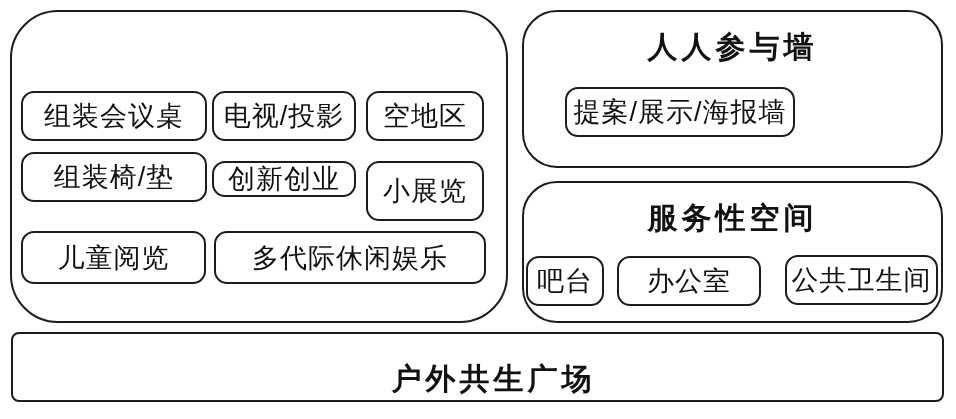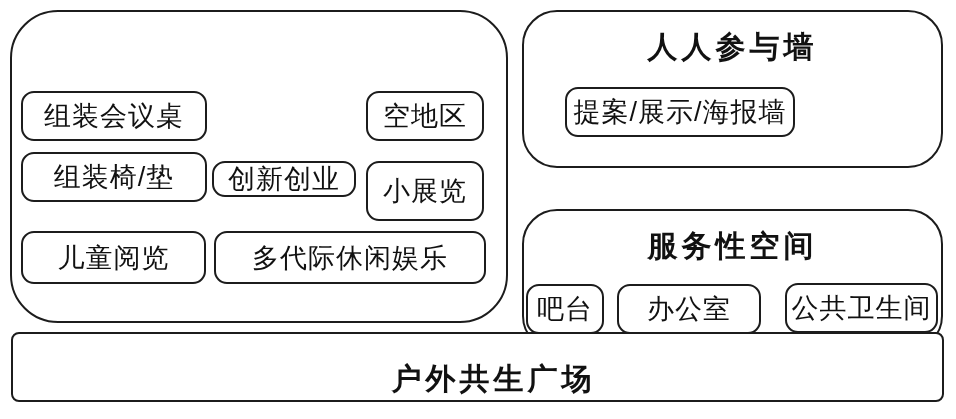--- a/index.html
+++ b/index.html
@@ -53,36 +53,37 @@
   #item-a22 { left: 200px; top: 149px; width: 144px; height: 36px; }
   #item-a23 { left: 354px; top: 149px; width: 118px; height: 60px; }
   #item-a31 { left: 9px;   top: 219px; width: 185px; height: 53px; }
   #item-a32 { left: 202px; top: 219px; width: 272px; height: 53px; }
   
   #zone-participation { left: 522px; top: 10px;  width: 421px; height: 158px; border-radius: 35px; }
   #zone-participation .zone-title { margin-top: 15px; }
   #item-b1 { left: 5px;   top: 75px; width: 230px; height: 50px; margin-left: 36px; }
   #item-b2 { left: 252px; top: 75px; width: 155px; height: 50px; }
   
-  #zone-service       { left: 522px; top: 181px; width: 421px; height: 142px; border-radius: 35px; margin-top: 28px; }
+  #zone-service       { left: 522px; top: 181px; width: 421px; height: 142px; border-radius: 35px; }
   #zone-service .zone-title { margin-top: 15px; }
   #item-c1 { left: 2px;   top: 73px; width: 78px;  height: 50px; }
   #item-c2 { left: 93px;  top: 73px; width: 144px; height: 50px; }
   #item-c3 { left: 261px; top: 72px; width: 153px; height: 50px; }
   
   #zone-outdoor       { left: 11px;  top: 332px; width: 933px; height: 70px; border-radius: 8px;
                         display: flex; align-items: flex-end; justify-content: center; padding-left: 32px; }
 </style>
 </head>
 <body>
 
 <div id="canvas">
 
   <div class="zone" id="zone-co-creation">
     <div class="item" id="item-a11">组装会议桌</div>
+    <div class="item" id="item-a12">电视/投影</div>
     <div class="item" id="item-a13">空地区</div>
     <div class="item" id="item-a21">组装椅/垫</div>
     <div class="item" id="item-a22">创新创业</div>
     <div class="item" id="item-a23">小展览</div>
     <div class="item" id="item-a31">儿童阅览</div>
     <div class="item" id="item-a32">多代际休闲娱乐</div>
   </div>
 
   <div class="zone" id="zone-participation">
     <div class="zone-title">人人参与墙</div>

